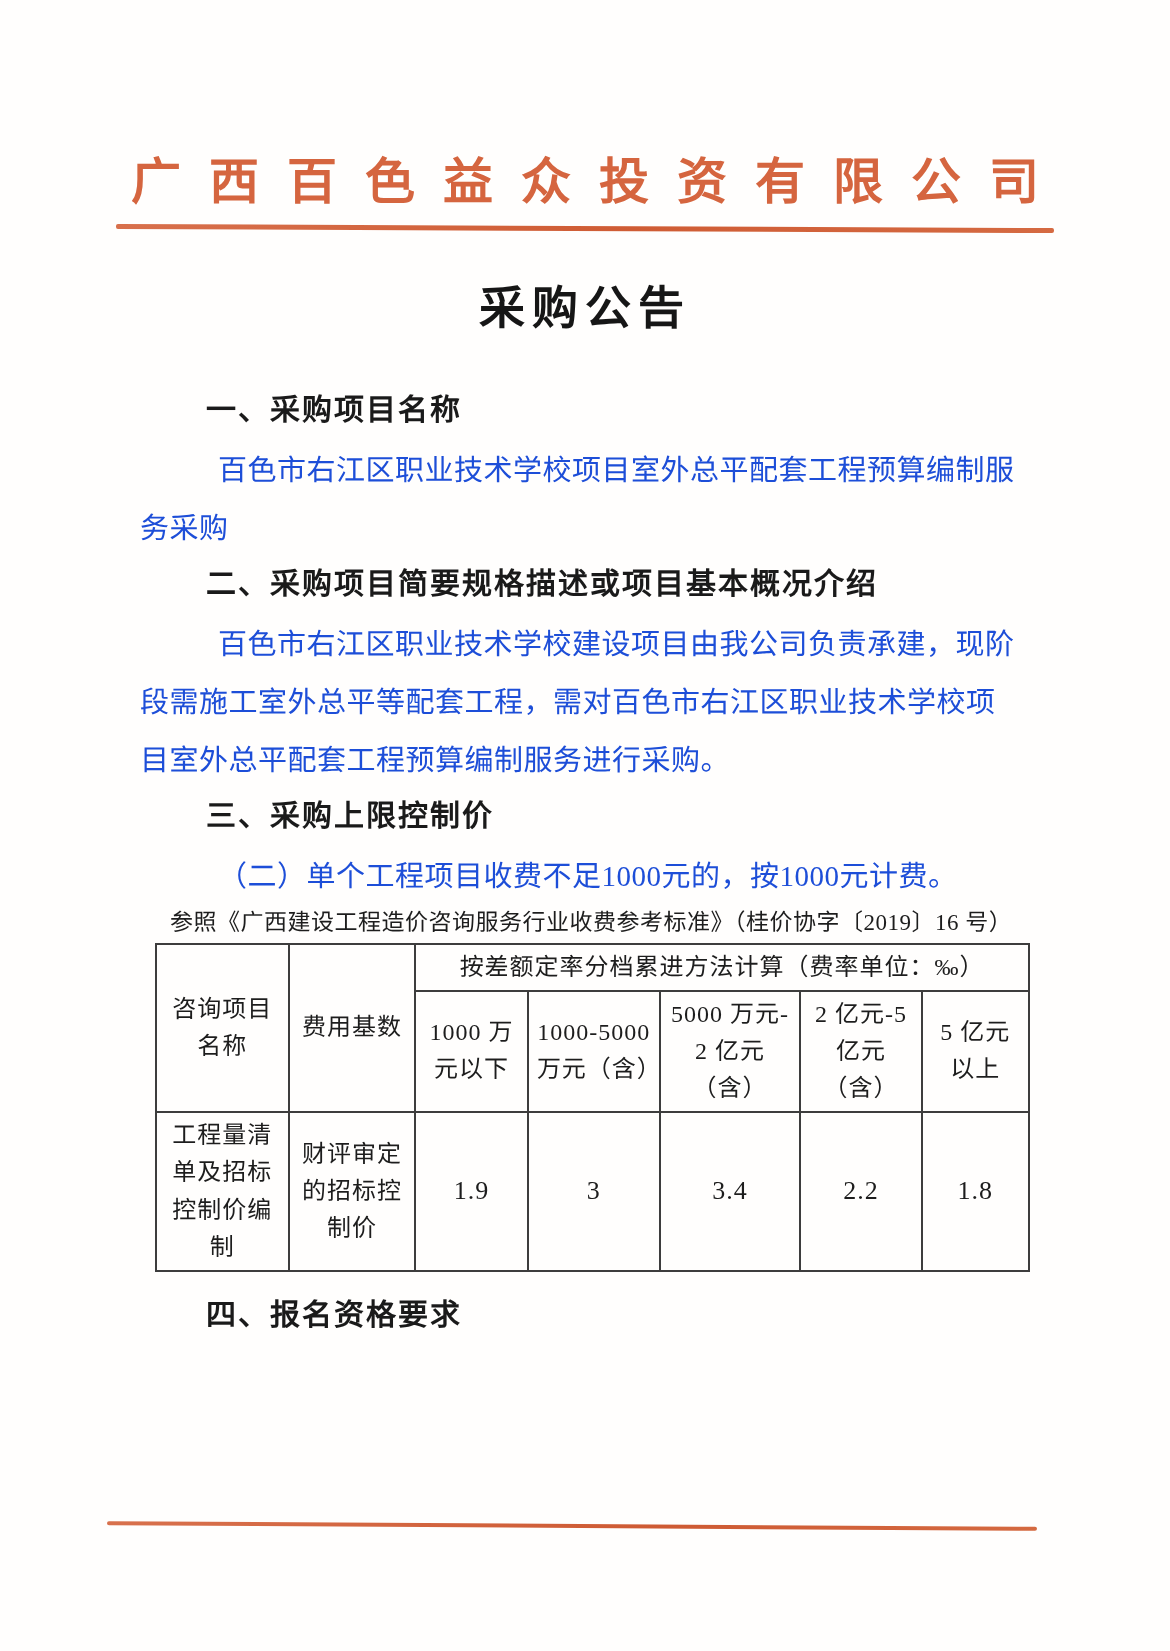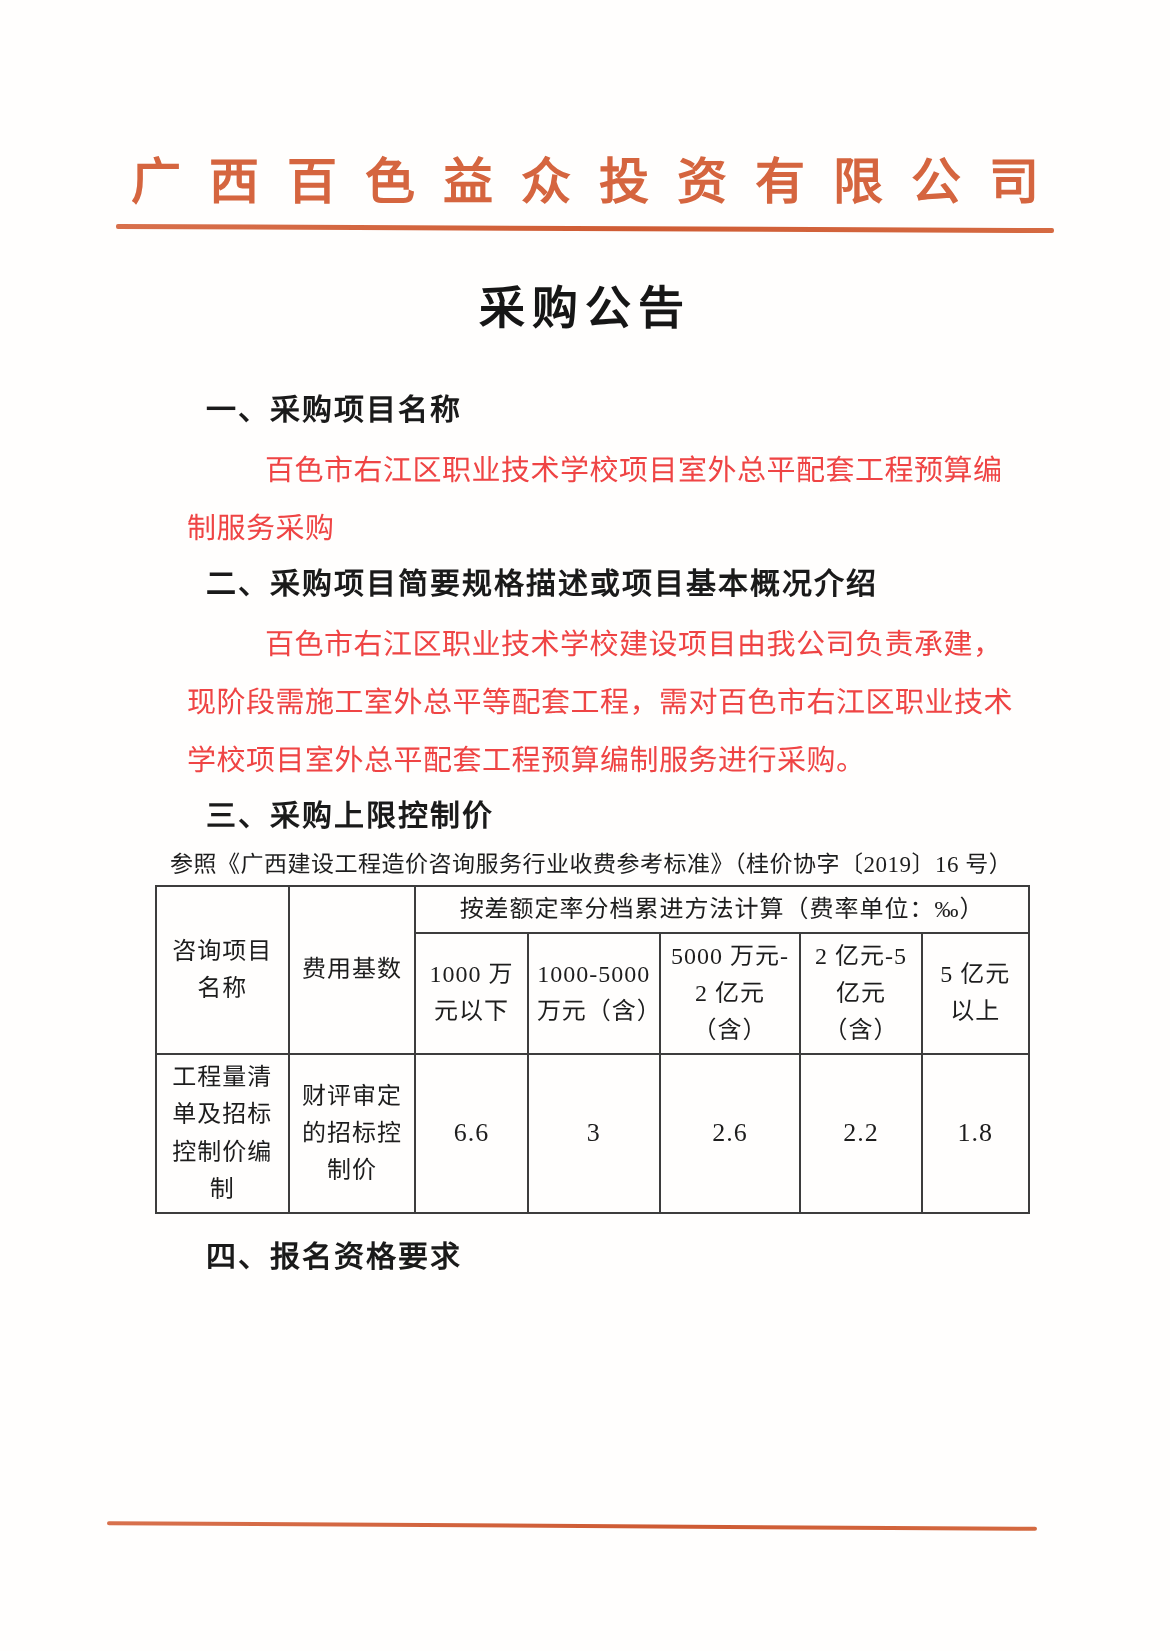--- a/index.html
+++ b/index.html
@@ -61,22 +61,21 @@
     font-family: Liberation Mono, monospace;
     font-weight: 700;
     font-size: 30px;
     letter-spacing: 2px;
     color: #1a1a1a;
     text-indent: 66px;
     line-height: 58px;
   }
   .para {
     text-indent: 78px;
-    color: #ef4444;
-    margin-left: 47px;
+    color: #1d4ed8;
   }
   .para.wide-spacing {
     letter-spacing: 2.5px;
     text-align: justify;
   }
   
   .table-caption {
     margin-top: 2px;
     font-size: 23px;
     line-height: 32px;
@@ -133,20 +132,21 @@
 
   <main class="content">
 
     <h2 class="section-heading">一、采购项目名称</h2>
     <p class="para">百色市右江区职业技术学校项目室外总平配套工程预算编制服务采购</p>
 
     <h2 class="section-heading">二、采购项目简要规格描述或项目基本概况介绍</h2>
     <p class="para">百色市右江区职业技术学校建设项目由我公司负责承建，现阶段需施工室外总平等配套工程，需对百色市右江区职业技术学校项目室外总平配套工程预算编制服务进行采购。</p>
 
     <h2 class="section-heading">三、采购上限控制价</h2>
+    <p class="para">（二）单个工程项目收费不足1000元的，按1000元计费。</p>
 
     <p class="table-caption">参照《广西建设工程造价咨询服务行业收费参考标准》（桂价协字〔2019〕16 号）</p>
 
     <div class="fee-table-wrap">
       <table class="fee-table">
         <colgroup>
           <col style="width:15.2%">
           <col style="width:14.5%">
           <col style="width:12.9%">
           <col style="width:15.1%">
@@ -163,23 +163,23 @@
           <tr class="row-tiers">
             <th>1000 万元以下</th>
             <th>1000-5000 万元（含）</th>
             <th>5000 万元-2 亿元（含）</th>
             <th>2 亿元-5 亿元（含）</th>
             <th>5 亿元以上</th>
           </tr>
           <tr class="row-data">
             <td>工程量清单及招标控制价编制</td>
             <td>财评审定的招标控制价</td>
-            <td class="rate-cell">6.6</td>
+            <td class="rate-cell">1.9</td>
             <td class="rate-cell">3</td>
-            <td class="rate-cell">2.6</td>
+            <td class="rate-cell">3.4</td>
             <td class="rate-cell">2.2</td>
             <td class="rate-cell">1.8</td>
           </tr>
         </tbody>
       </table>
     </div>
 
     <h2 class="section-heading" style="margin-top:16px;">四、报名资格要求</h2>
 
   </main>

